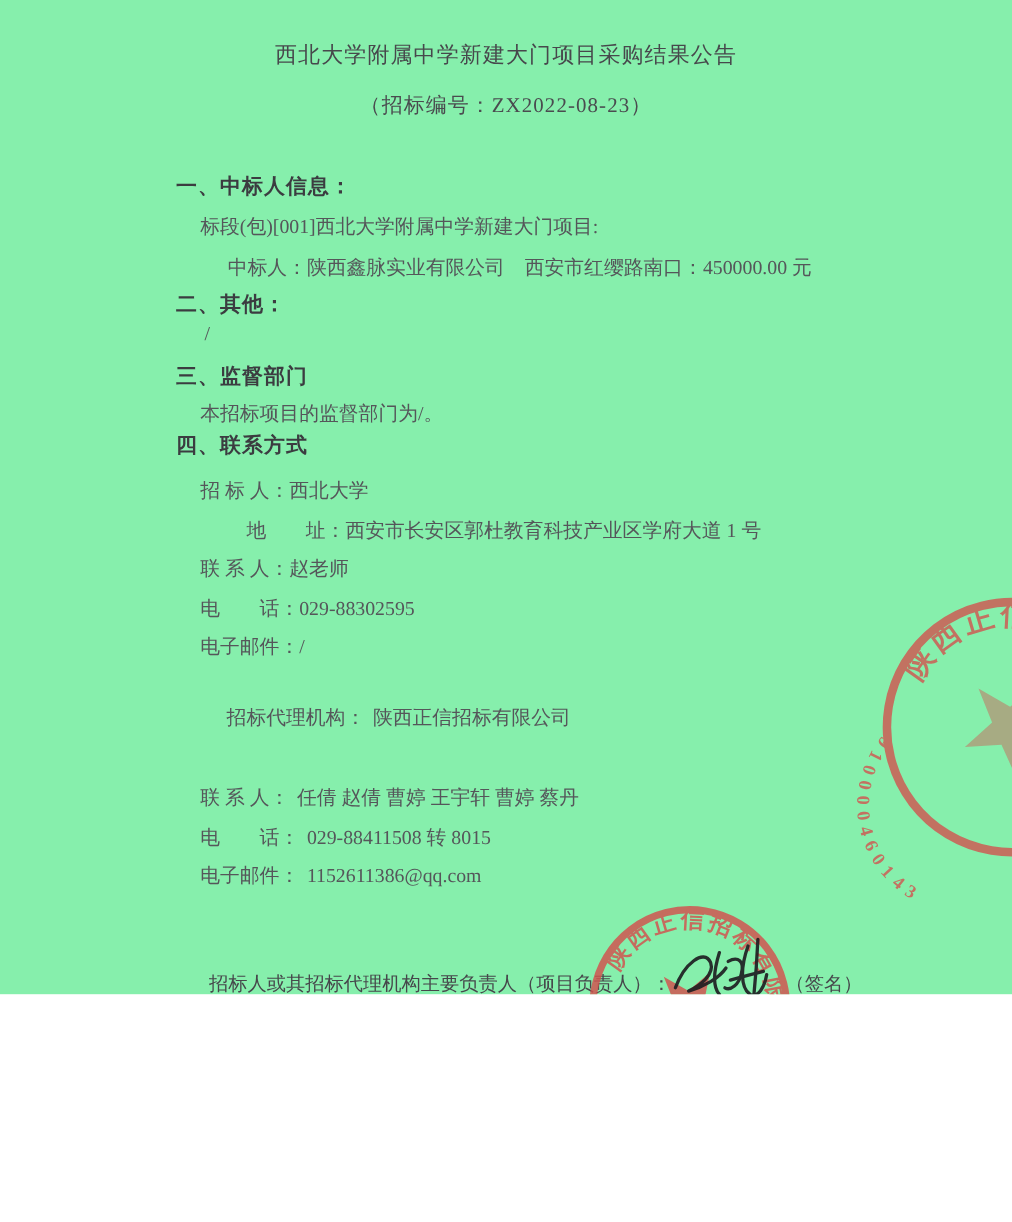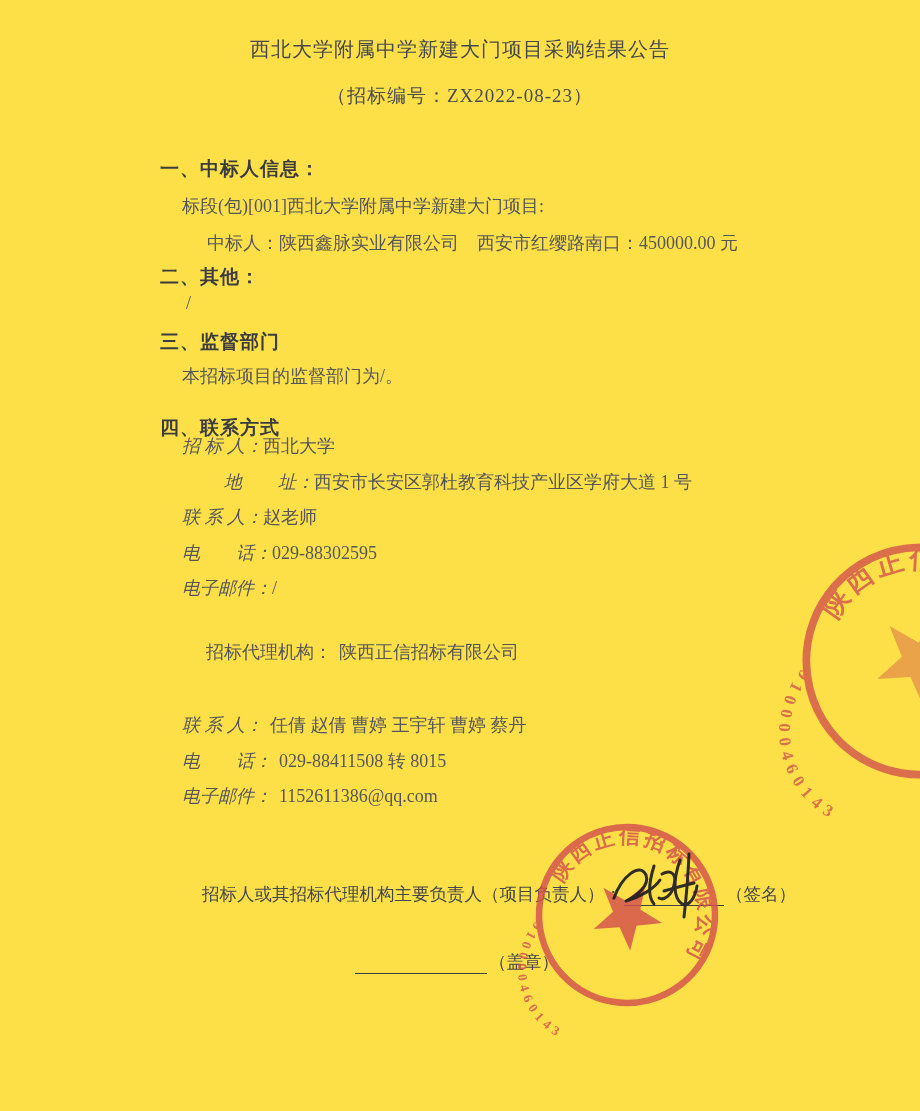--- a/index.html
+++ b/index.html
@@ -1,39 +1,39 @@
 <!DOCTYPE html>
 <html><head>
 <meta charset="utf-8">
 <style>
   html,body{margin:0;padding:0;background:#ffffff;}
   .page{
-    position:relative;width:920px;height:1111px;margin:0 auto;
-    background:#fde047;overflow:hidden;
+    position:relative;width:920px;height:904px;margin:0 auto;
+    background:#86efac;overflow:hidden;
     font-family:"Liberation Serif","DejaVu Serif",serif;
     color:#4c4d51;
   }
   .line{position:absolute;white-space:nowrap;}
   .title{top:36px;left:0;width:920px;text-align:center;font-size:20px;letter-spacing:1px;color:#47484c;}
   .subtitle{top:83px;left:0;width:920px;text-align:center;font-size:19px;letter-spacing:1px;color:#4a4b4f;}
   .h{left:160px;font-size:19px;font-weight:bold;color:#3b3c40;letter-spacing:1px;}
-  .h1{top:156px;} .h2{top:264px;text-align:center;} .h3{top:329px;} .h4{top:415px;text-align:right;}
+  .h1{top:156px;} .h2{top:264px;text-align:center;} .h3{top:329px;} .h4{top:392px;text-align:right;}
   .b{font-size:18px;color:#55565a;}
   .lot{top:194px;left:182px;}
   .winner-row{top:231px;left:207px;width:660px;position:absolute;}
   .price{position:absolute;left:270px;top:0;}
   .slash{top:293px;left:186px;}
   .s3body{top:364px;left:182px;}
   .crow{left:182px;}
   .t0{top:434px;} .t1{top:470px;margin-left:42px;} .t2{top:505px;} .t3{top:541px;} .t4{top:576px;}
   .a0{top:640px;margin-left:24px;} .a1{top:678px;} .a2{top:713px;} .a3{top:749px;} .a4{top:784px;}
-  .lbl{display:inline-block;min-width:76px;font-style:italic;}
+  .lbl{display:inline-block;min-width:76px;}
   .ag .val{padding-left:7px;}
   .sign{display:flex;align-items:flex-end;font-size:17.5px;color:#46474b;}
-  .sign1{top:882px;left:190px;margin-left:12px;}
+  .sign1{top:882px;left:190px;}
   .sign2{top:950px;left:353px;}
   .uline{display:inline-block;height:21px;border-bottom:1.6px solid #3f4044;margin:0 2px;}
   .u1{width:100px;} .u2{width:132px;}
   .stamp{position:absolute;opacity:0.82;}
   .stamp-center{left:507px;top:795px;width:240px;height:240px;}
   .stamp-right{left:765px;top:506px;width:310px;height:310px;opacity:0.78;}
   .sig-svg{position:absolute;left:596px;top:846px;width:130px;height:80px;opacity:0.92;}
   svg text{font-family:"Liberation Serif","DejaVu Serif",serif;font-weight:bold;}
 </style>
 </head>

